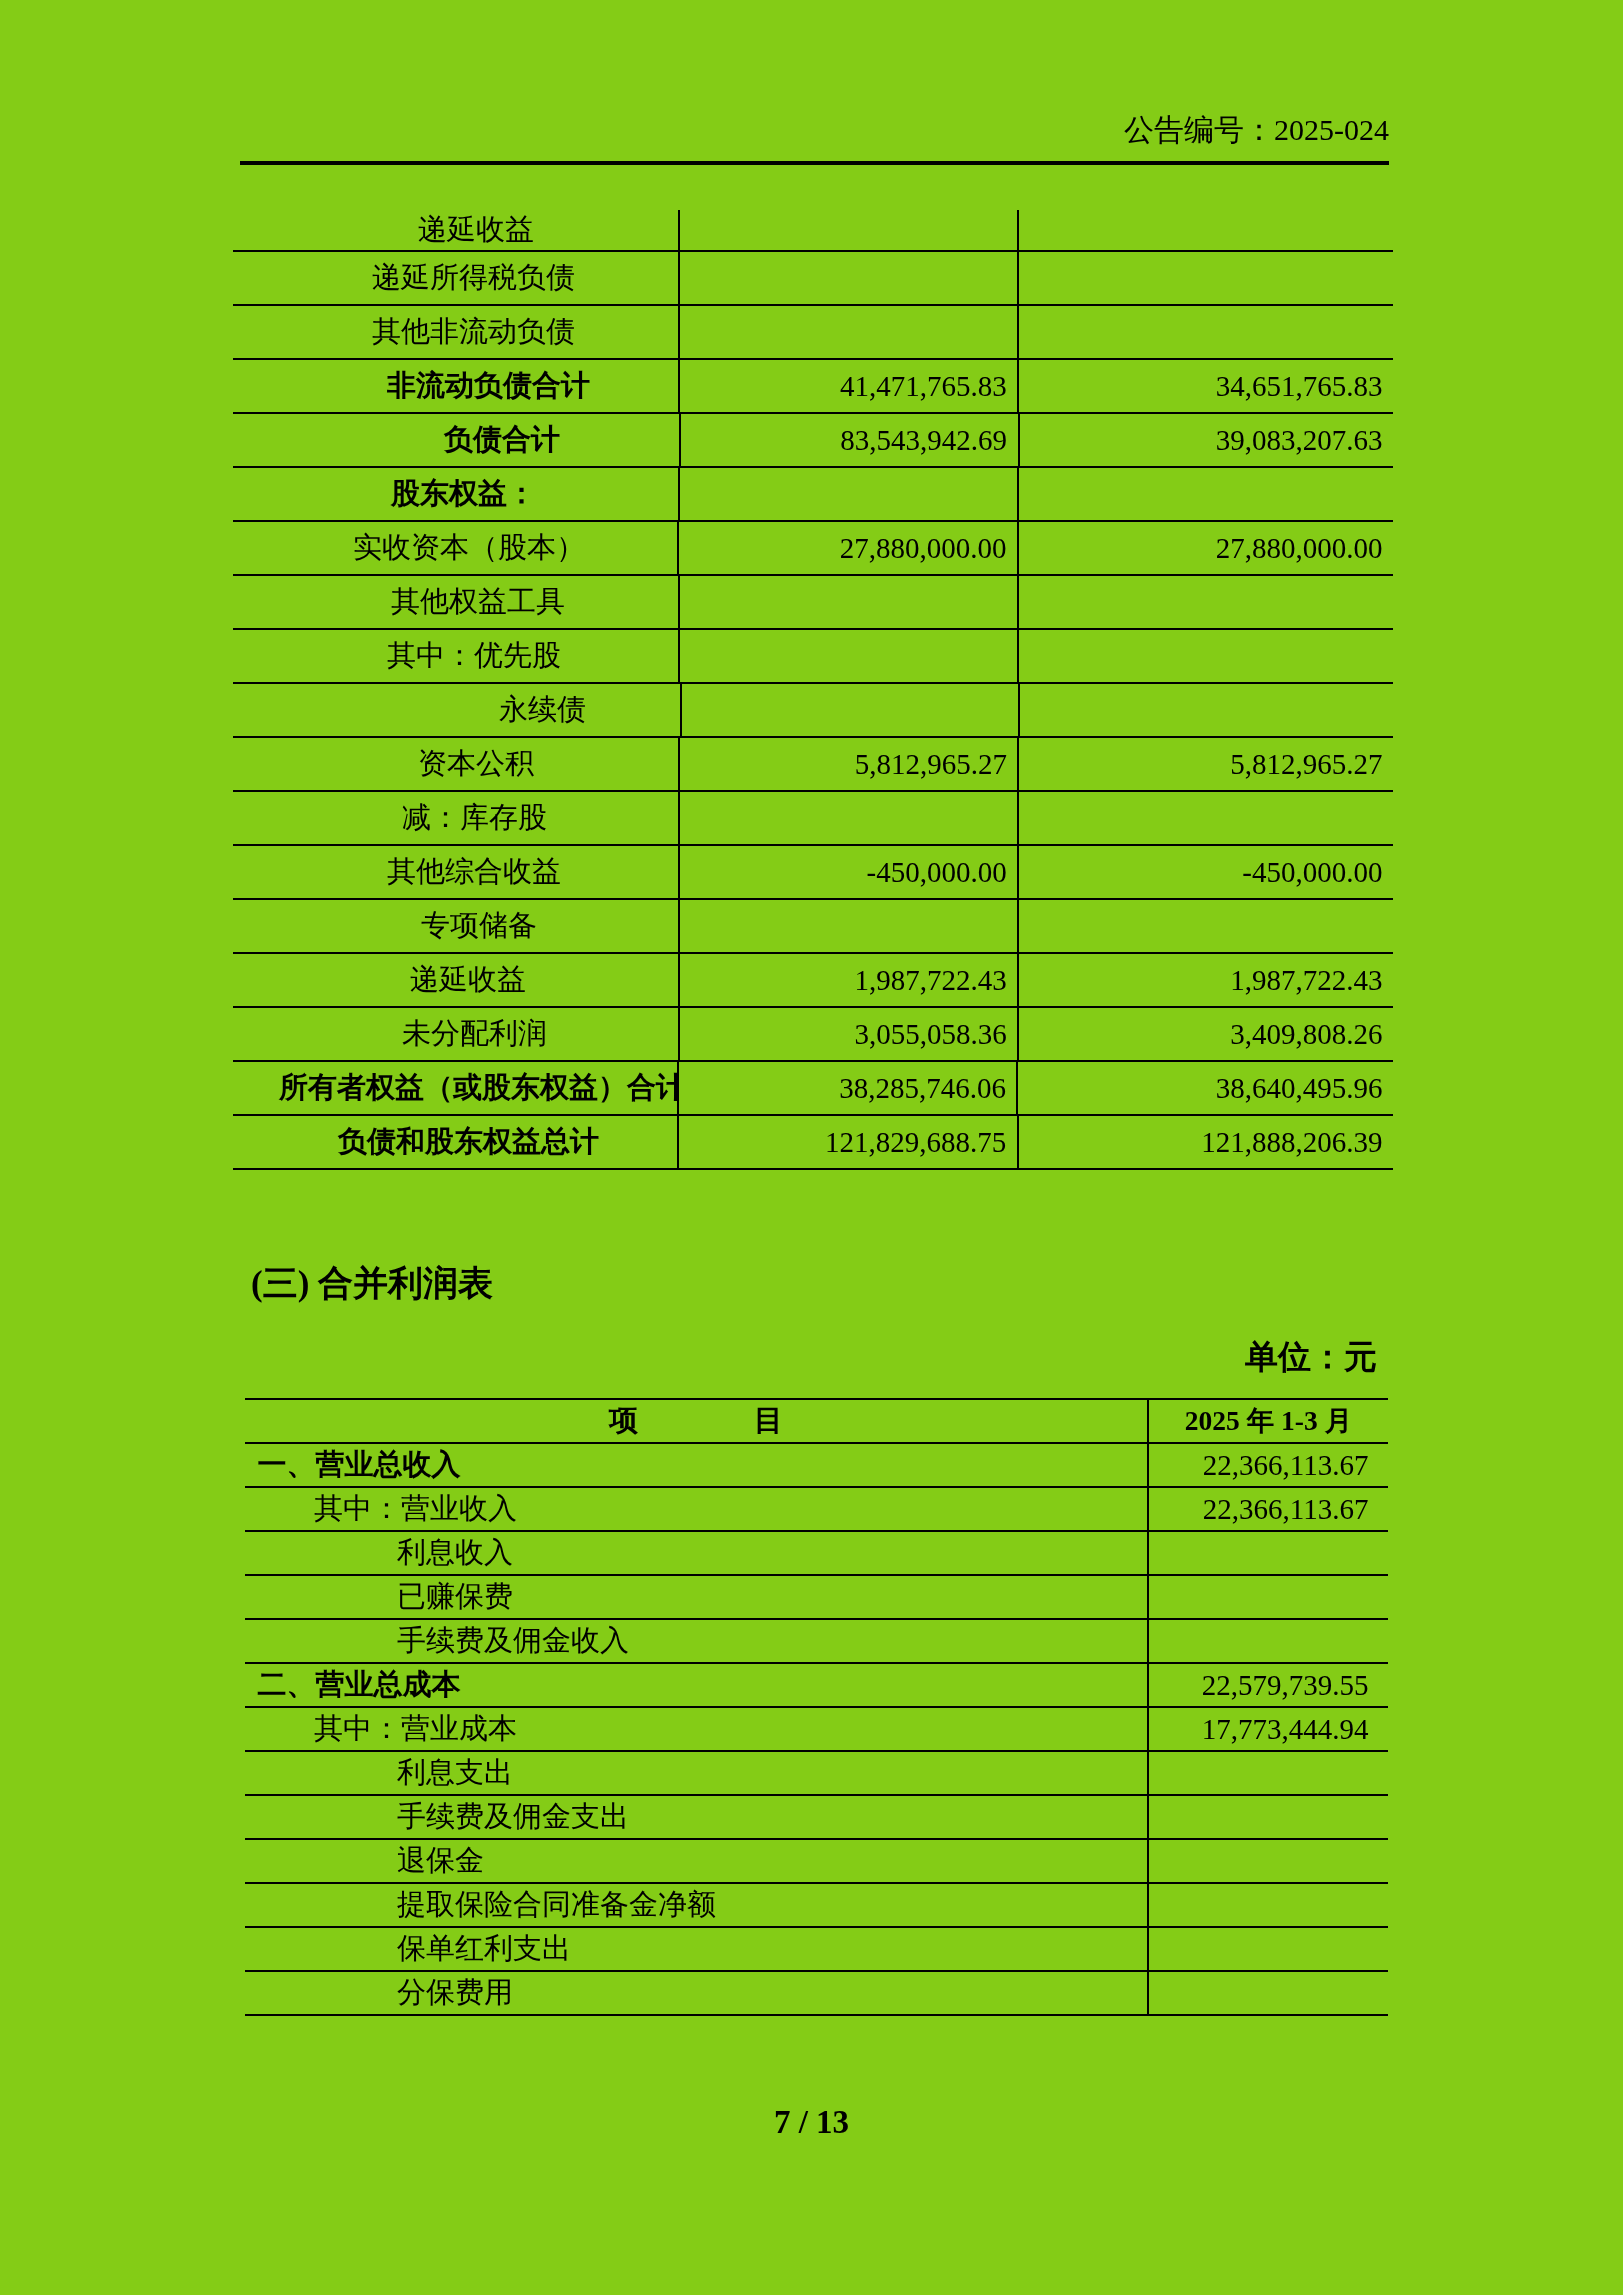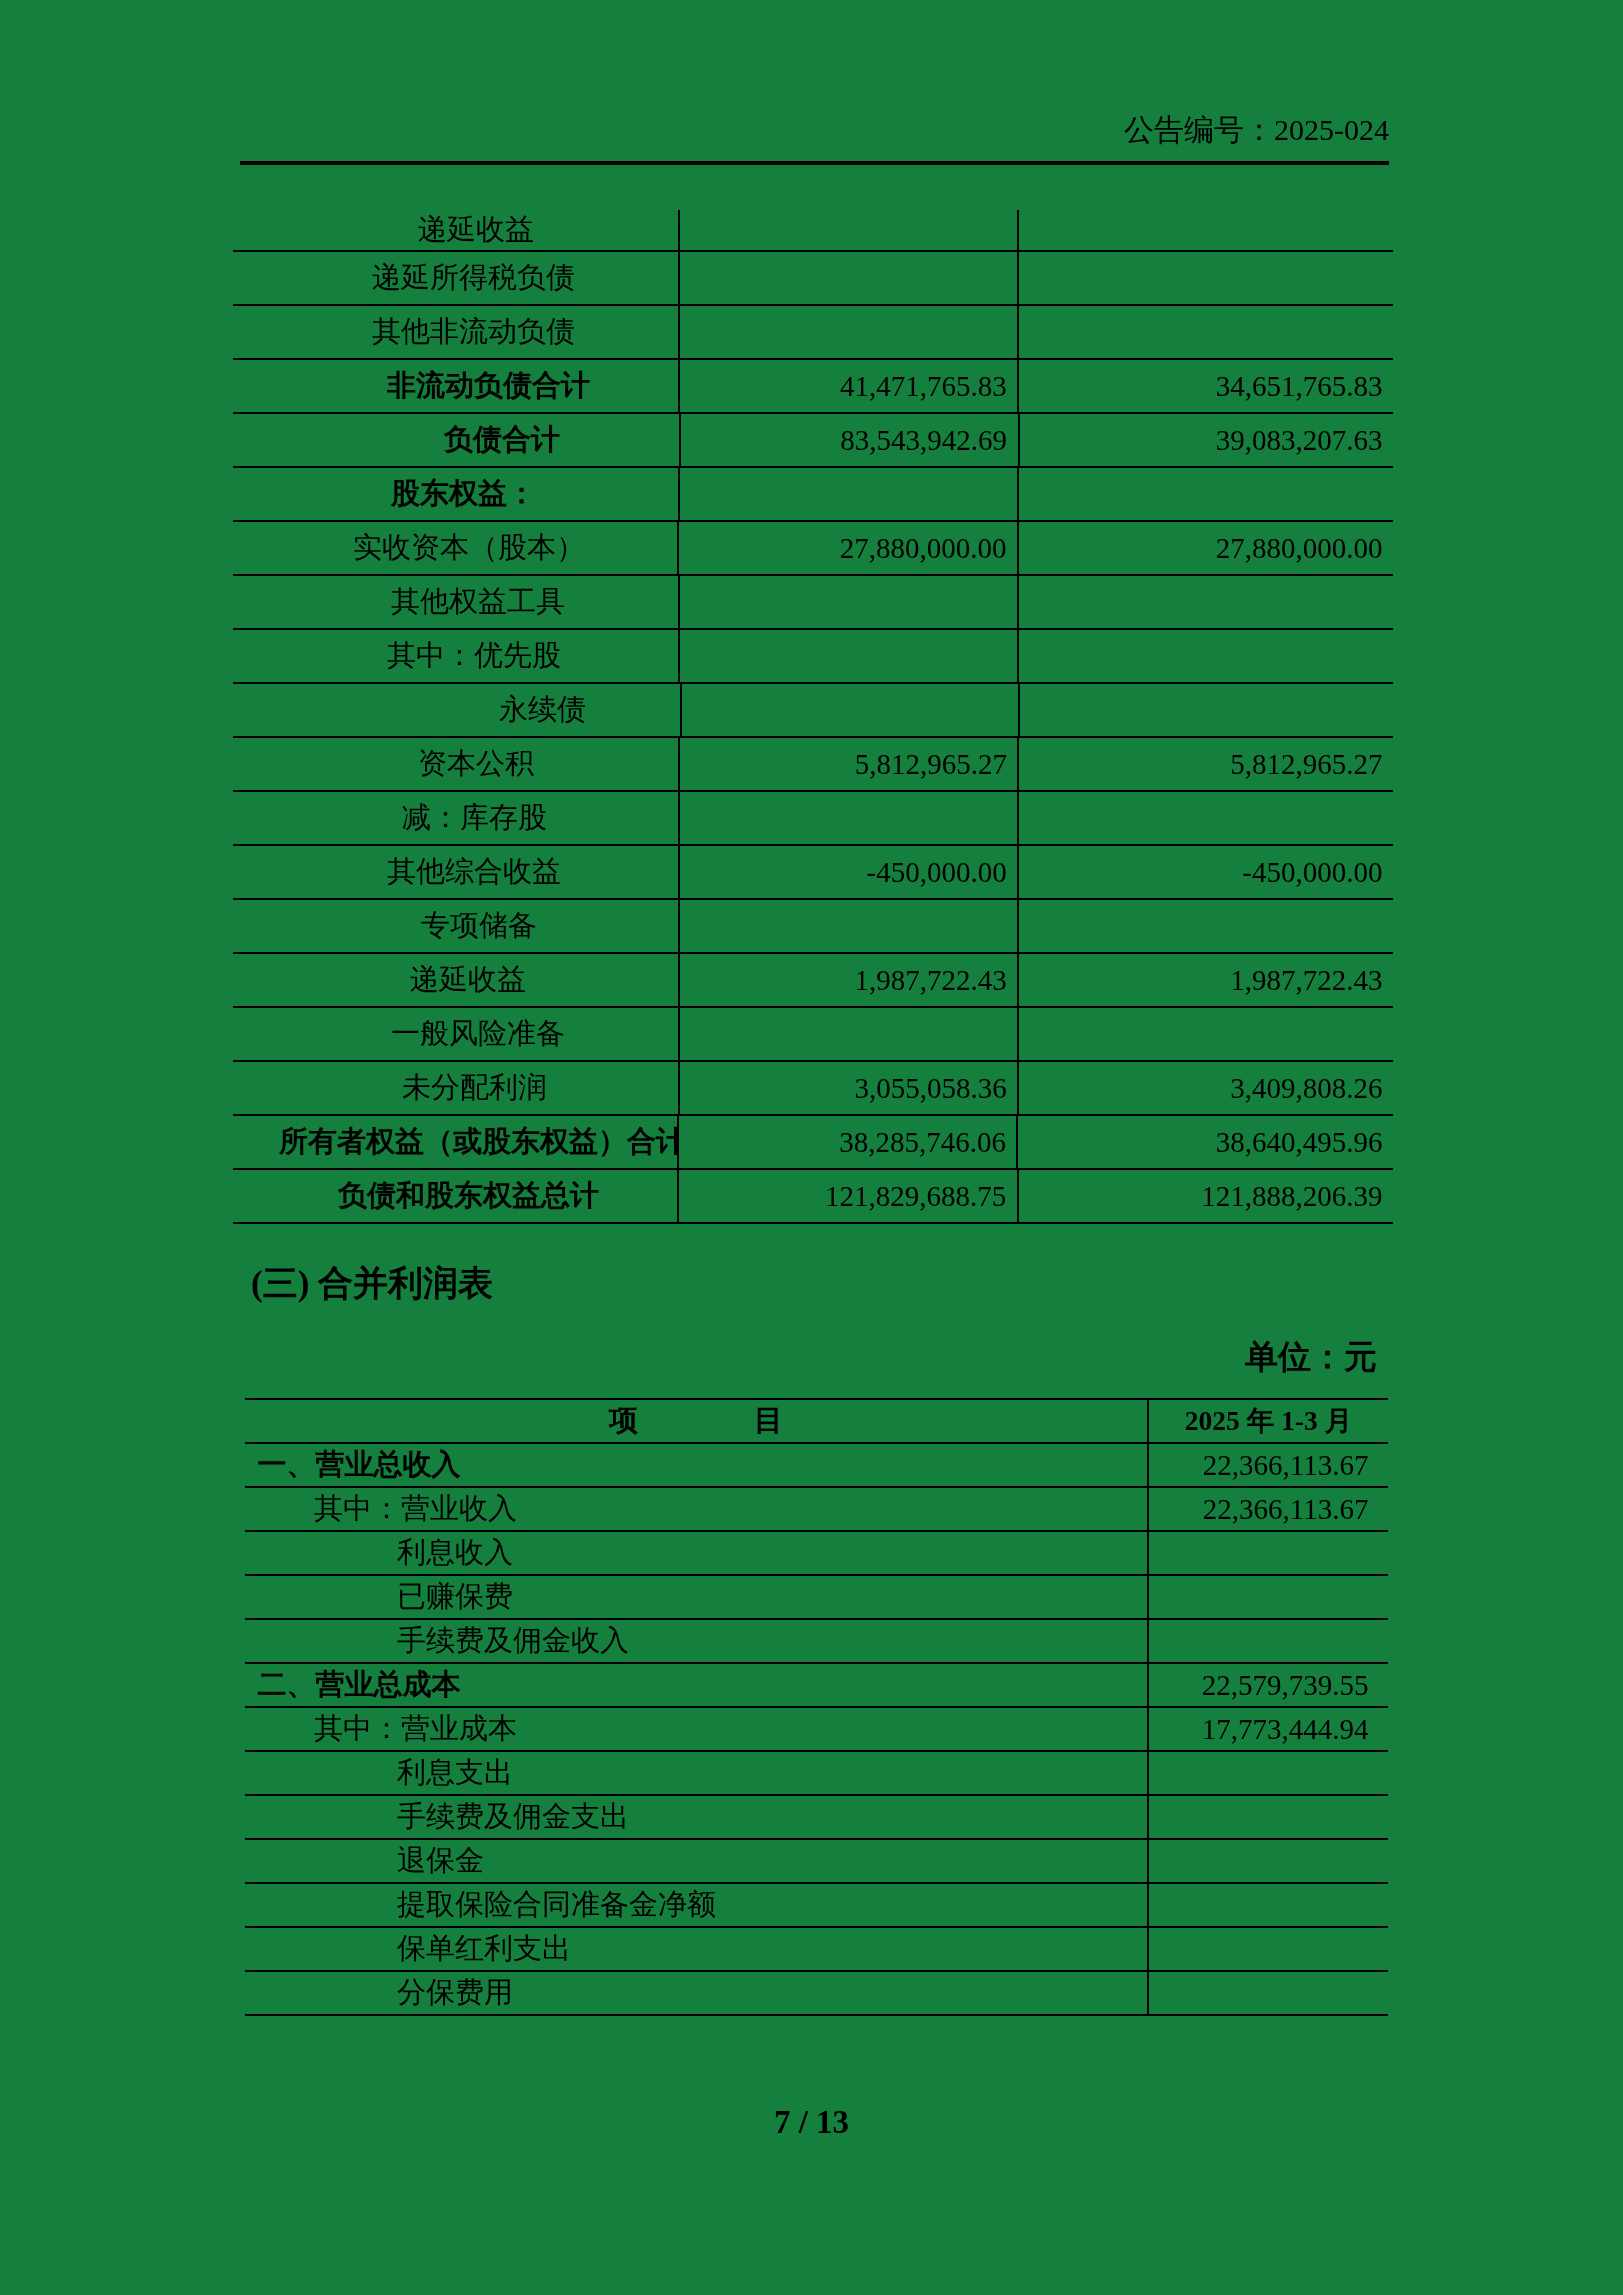--- a/index.html
+++ b/index.html
@@ -1,20 +1,20 @@
 <!DOCTYPE html>
 <html style="font-size:10.5px"><head>
 <meta charset="utf-8">
 <style>
   html, body { margin: 0; padding: 0; background: #ffffff; }
   .page {
     position: relative;
     width: 1623px;
     height: 2295px;
-    background: #15803d;
+    background: #84cc16;
     color: #000000;
     font-family: "Liberation Serif", "DejaVu Serif", serif;
     font-size: 29px;
     overflow: hidden;
   }
   .doc-number {
     position: absolute;
     top: 110px;
     right: 234px;
     font-size: 30px;
@@ -194,25 +194,20 @@
       </div>
       <div class="t1-row">
         <div class="t1-cell t1-label" style="padding-left: 188px;">专项储备</div>
         <div class="t1-cell t1-val"></div>
         <div class="t1-cell t1-val2"></div>
       </div>
       <div class="t1-row">
         <div class="t1-cell t1-label" style="padding-left: 177px;">递延收益</div>
         <div class="t1-cell t1-val">1,987,722.43</div>
         <div class="t1-cell t1-val2">1,987,722.43</div>
-      </div>
-      <div class="t1-row">
-        <div class="t1-cell t1-label" style="padding-left: 158px;">一般风险准备</div>
-        <div class="t1-cell t1-val"></div>
-        <div class="t1-cell t1-val2"></div>
       </div>
       <div class="t1-row">
         <div class="t1-cell t1-label" style="padding-left: 169px;">未分配利润</div>
         <div class="t1-cell t1-val">3,055,058.36</div>
         <div class="t1-cell t1-val2">3,409,808.26</div>
       </div>
       <div class="t1-row bold">
         <div class="t1-cell t1-label" style="padding-left: 46px;">所有者权益（或股东权益）合计</div>
         <div class="t1-cell t1-val">38,285,746.06</div>
         <div class="t1-cell t1-val2">38,640,495.96</div>

